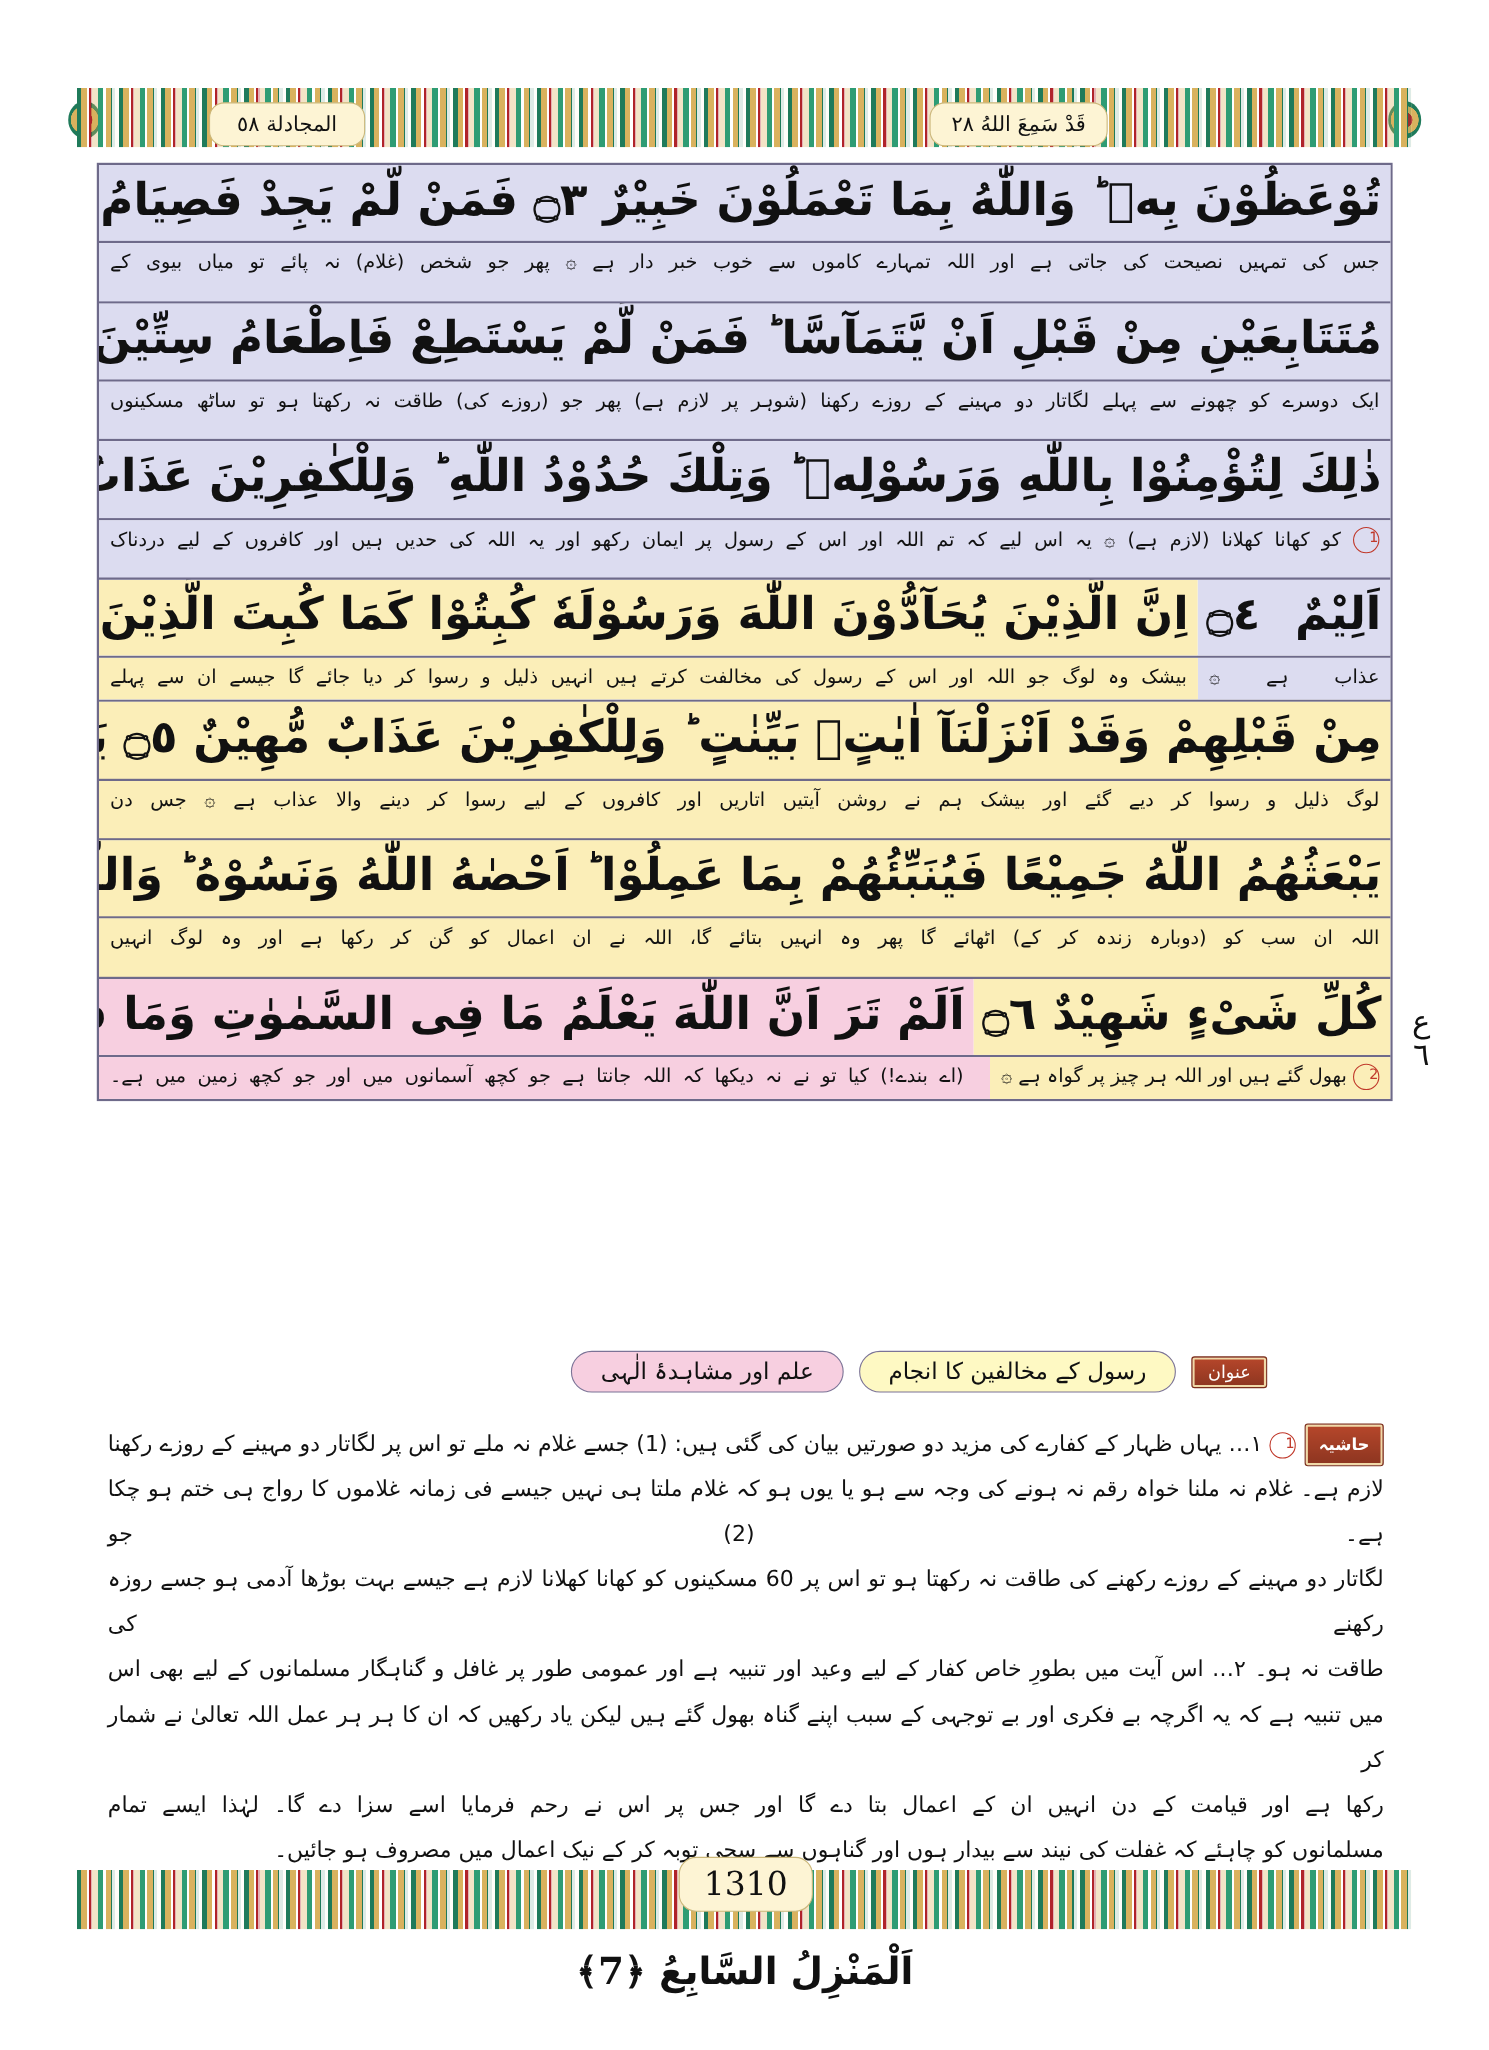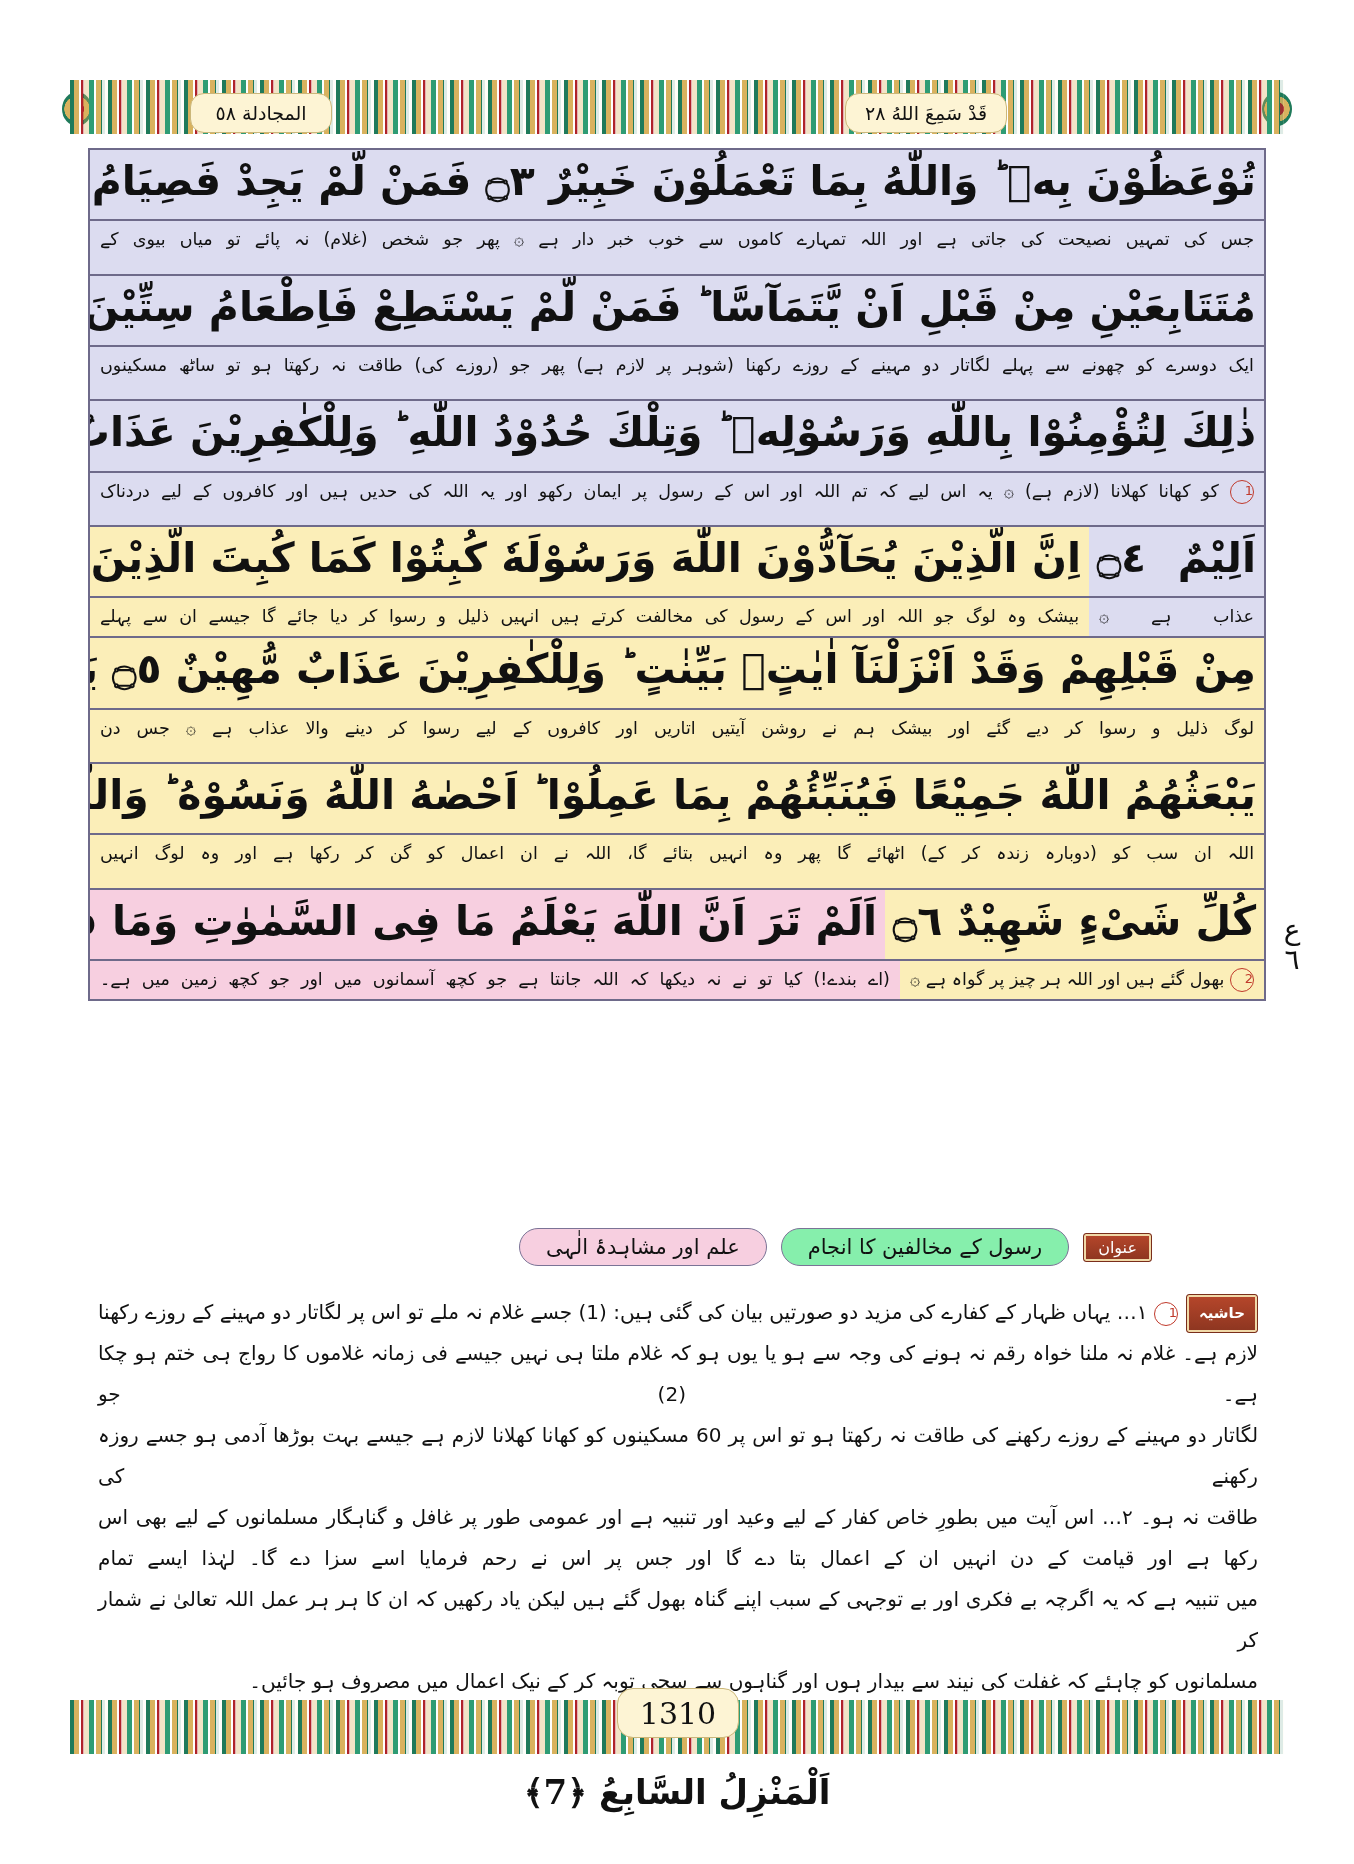--- a/index.html
+++ b/index.html
@@ -137,21 +137,21 @@
     gap:14px;direction:rtl;
   }
   .pill{
     border:1.5px solid #7b7396;
     border-radius:26px;
     padding:6px 26px;
     font-size:21px;
     direction:rtl;white-space:nowrap;color:#111;
     font-family:"DejaVu Sans","Liberation Sans",sans-serif;
   }
-  .pill-cream{background:#86efac;}
+  .pill-cream{background:#fef9c3;}
   .pill-pink{background:#f7cfe0;}
   .tag-unwan{
     background:linear-gradient(180deg,#b7472b,#8c3520);
     color:#fff;border:1px solid #7a2e1b;
     font-size:16px;padding:4px 14px;border-radius:3px;
     direction:rtl;white-space:nowrap;
     box-shadow:0 0 0 2px #f0d9a8 inset;
   }
   .heading-spacer{flex:0 0 100px;}
 
@@ -251,21 +251,21 @@
       <div class="ruku-mark">ع ٦</div>
       <div class="ayah-row split" style="padding:0;">
         <div class="bg-cream" style="flex:0 0 300px;padding:4px 8px 10px 8px;">كُلِّ شَىْءٍ شَهِيْدٌ ۝٦</div>
         <div class="bg-pink" style="flex:1;padding:4px 8px 10px 8px;">اَلَمْ تَرَ اَنَّ اللّٰهَ يَعْلَمُ مَا فِى السَّمٰوٰتِ وَمَا فِى الْاَرْضِ ؕ</div>
       </div>
       <div class="trans-row split" style="padding:0;border-bottom:none;">
         <div class="bg-cream" style="flex:0 0 300px;padding:5px 10px 7px 10px;text-align:right;text-align-last:right;">
           <span class="foot-ref">2</span>
           <span>بھول گئے ہیں اور اللہ ہر چیز پر گواہ ہے ۞</span>
         </div>
-        <div class="bg-pink" style="flex:1;padding:5px 10px 7px 10px;">(اے بندے!) کیا تو نے نہ دیکھا کہ اللہ جانتا ہے جو کچھ آسمانوں میں اور جو کچھ زمین میں ہے۔</div>
+        <div class="bg-pink" style="flex:1;padding:5px 24px 7px 10px;">(اے بندے!) کیا تو نے نہ دیکھا کہ اللہ جانتا ہے جو کچھ آسمانوں میں اور جو کچھ زمین میں ہے۔</div>
       </div>
     </div>
 
   </div>
 
   <div class="heading-row">
     <div class="heading-spacer"></div>
     <span class="tag-unwan">عنوان</span>
     <span class="pill pill-cream">رسول کے مخالفین کا انجام</span>
     <span class="pill pill-pink">علم اور مشاہدۂ الٰہی</span>
@@ -274,22 +274,22 @@
   <div class="footnote">
     <div>
       <span class="tag-hashia">حاشیہ</span><span class="foot-ref">1</span>
       <span>۱… یہاں ظہار کے کفارے کی مزید دو صورتیں بیان کی گئی ہیں: (1) جسے غلام نہ ملے تو اس پر لگاتار دو مہینے کے روزے رکھنا</span>
     </div>
     <div>لازم ہے۔ غلام نہ ملنا خواہ رقم نہ ہونے کی وجہ سے ہو یا یوں ہو کہ غلام ملتا ہی نہیں جیسے فی زمانہ غلاموں کا رواج ہی ختم ہو چکا ہے۔ (2) جو</div>
     <div>لگاتار دو مہینے کے روزے رکھنے کی طاقت نہ رکھتا ہو تو اس پر 60 مسکینوں کو کھانا کھلانا لازم ہے جیسے بہت بوڑھا آدمی ہو جسے روزہ رکھنے کی</div>
     <div>
       <span>طاقت نہ ہو۔ ۲… اس آیت میں بطورِ خاص کفار کے لیے وعید اور تنبیہ ہے اور عمومی طور پر غافل و گناہگار مسلمانوں کے لیے بھی اس</span>
     </div>
+    <div>میں تنبیہ ہے کہ یہ اگرچہ بے فکری اور بے توجہی کے سبب اپنے گناہ بھول گئے ہیں لیکن یاد رکھیں کہ ان کا ہر ہر عمل اللہ تعالیٰ نے شمار کر</div>
     <div>رکھا ہے اور قیامت کے دن انہیں ان کے اعمال بتا دے گا اور جس پر اس نے رحم فرمایا اسے سزا دے گا۔ لہٰذا ایسے تمام</div>
-    <div>میں تنبیہ ہے کہ یہ اگرچہ بے فکری اور بے توجہی کے سبب اپنے گناہ بھول گئے ہیں لیکن یاد رکھیں کہ ان کا ہر ہر عمل اللہ تعالیٰ نے شمار کر</div>
     <div class="last-line">مسلمانوں کو چاہئے کہ غفلت کی نیند سے بیدار ہوں اور گناہوں سے سچی توبہ کر کے نیک اعمال میں مصروف ہو جائیں۔</div>
   </div>
 
   <div class="ornament ornament-bottom"></div>
   <div class="page-num">1310</div>
 
   <div class="manzil">
     <span>اَلْمَنْزِلُ السَّابِعُ</span>
     <span>﴿</span><span class="num">7</span><span>﴾</span>
   </div>

